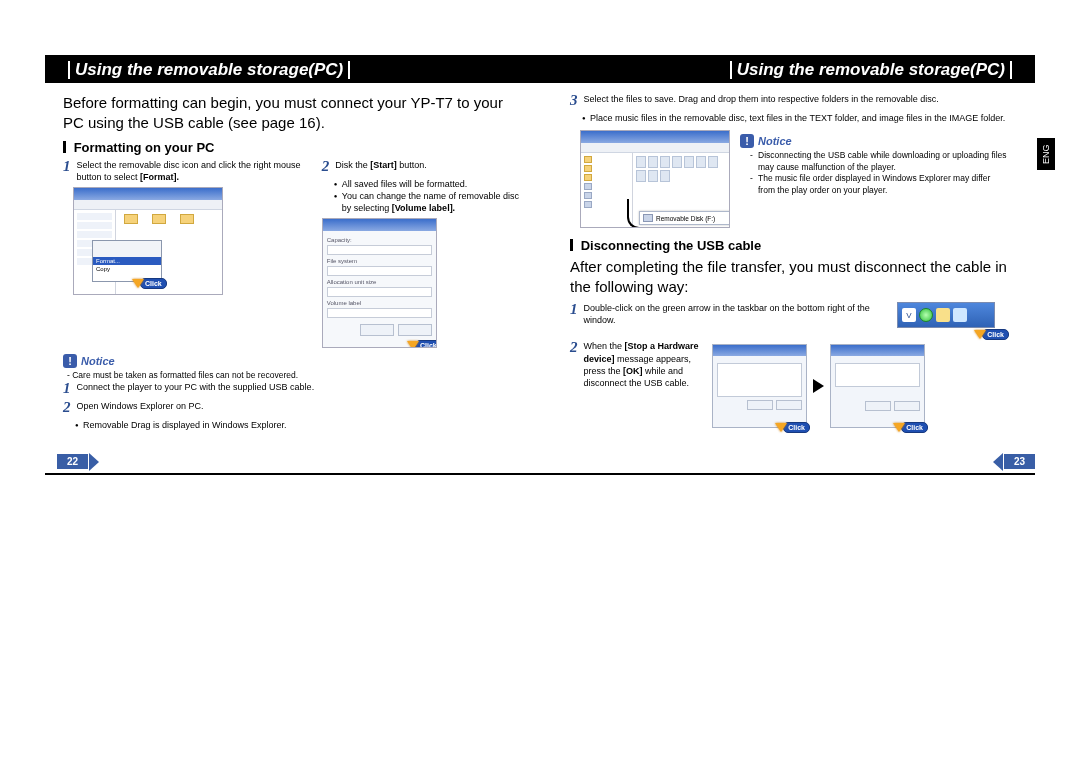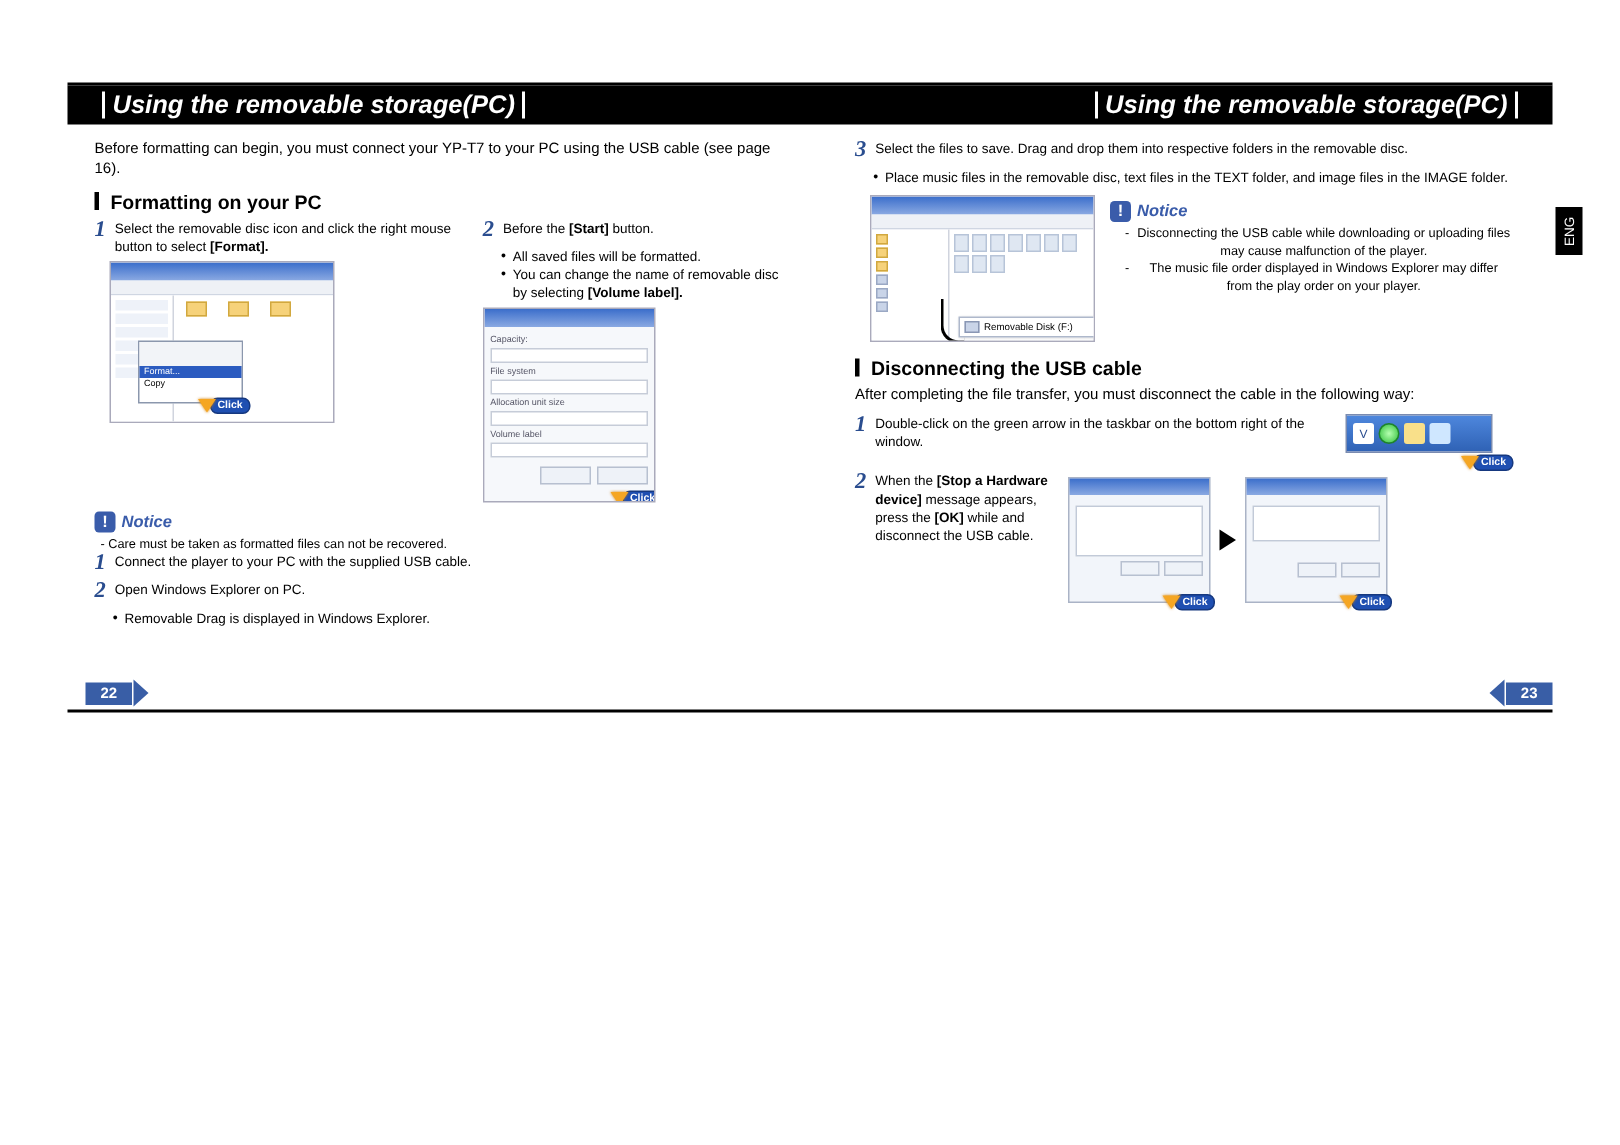--- a/index.html
+++ b/index.html
@@ -45,21 +45,21 @@
   }
   .page {
     width: 50%;
     padding: 10px 18px 6px 18px;
     position: relative;
     font-size: 10px;
     color: #000;
   }
   .page.right { padding-left: 30px; padding-right: 28px; }
   .intro {
-    font-size: 10px;
+    font-size: 15px;
     line-height: 1.3;
     margin-bottom: 8px;
   }
   .sec-head {
     font-size: 13px;
     font-weight: bold;
     margin: 4px 0 4px 0;
   }
   .sec-head .bar {
     display: inline-block;
@@ -137,21 +137,20 @@
   }
   .dash-list {
     font-size: 8.5px;
     line-height: 1.35;
     margin-top: 2px;
     padding-left: 10px;
   }
   .dash-list .dash-item {
     position: relative;
     padding-left: 8px;
-    text-align: center;
   }
   .dash-list .dash-item::before {
     content: "-";
     position: absolute;
     left: 0;
   }
   .screenshot {
     border: 1px solid #aab;
     background: linear-gradient(#e9eef7,#f4f6fa);
     position: relative;
@@ -505,21 +504,21 @@
               <div class="click-cursor"></div>
               <div class="click-pill">Click</div>
             </div>
           </div>
         </div>
 
         <div class="col" style="flex:0.9">
           <div class="step">
             <div class="step-num">2</div>
             <div class="step-text">
-              <span>Before the </span><b>[Start]</b><span> button.</span>
+              <span>Disk the </span><b>[Start]</b><span> button.</span>
             </div>
           </div>
           <div class="bullet">All saved files will be formatted.</div>
           <div class="bullet">
             <span>You can change the name of removable disc by selecting </span><b>[Volume label].</b>
           </div>
 
           <div class="screenshot ss2">
             <div class="titlebar"></div>
             <div class="body">

